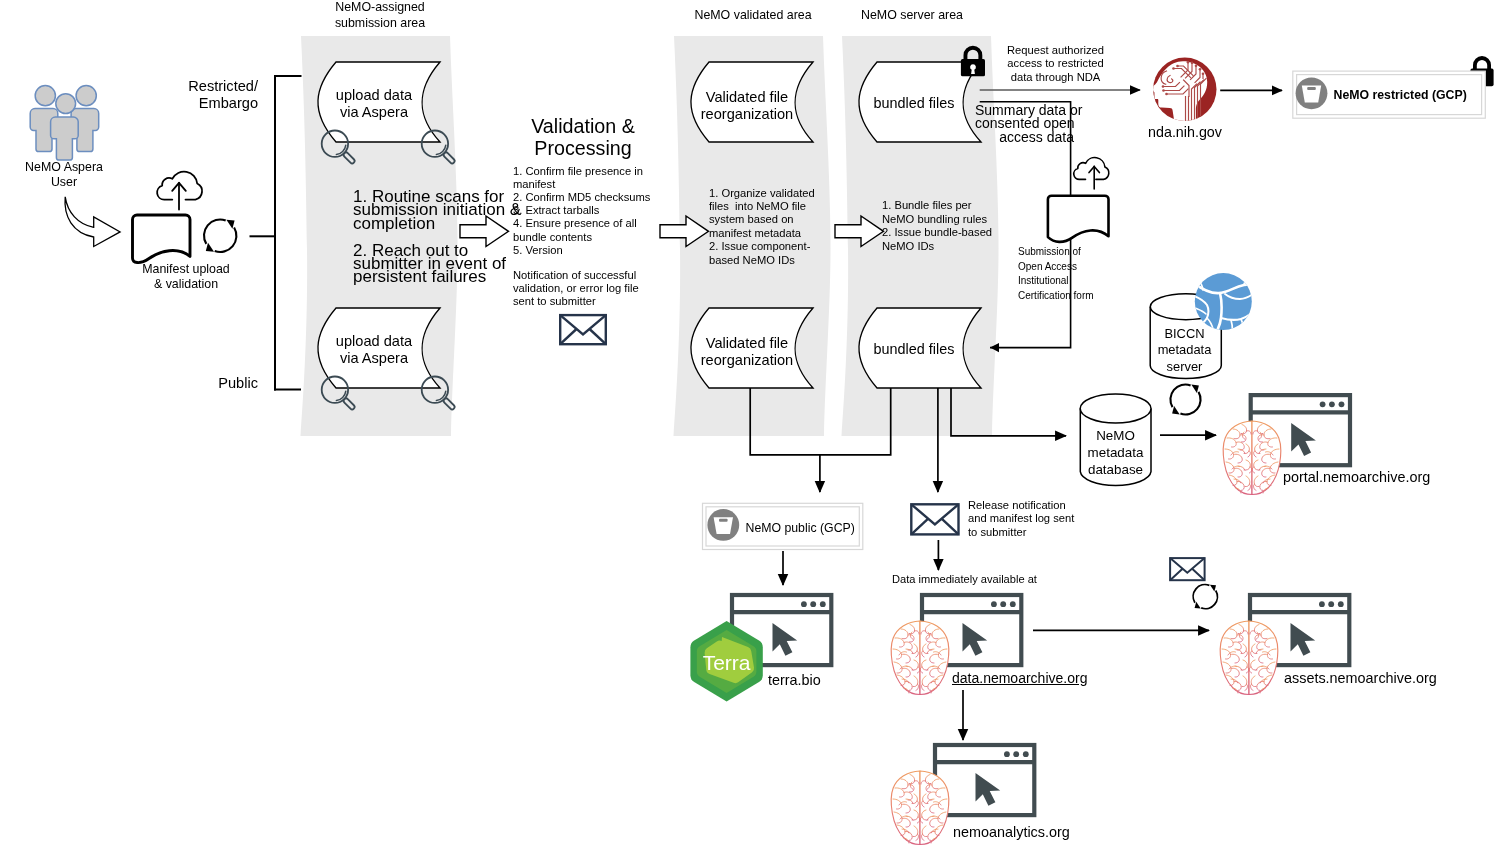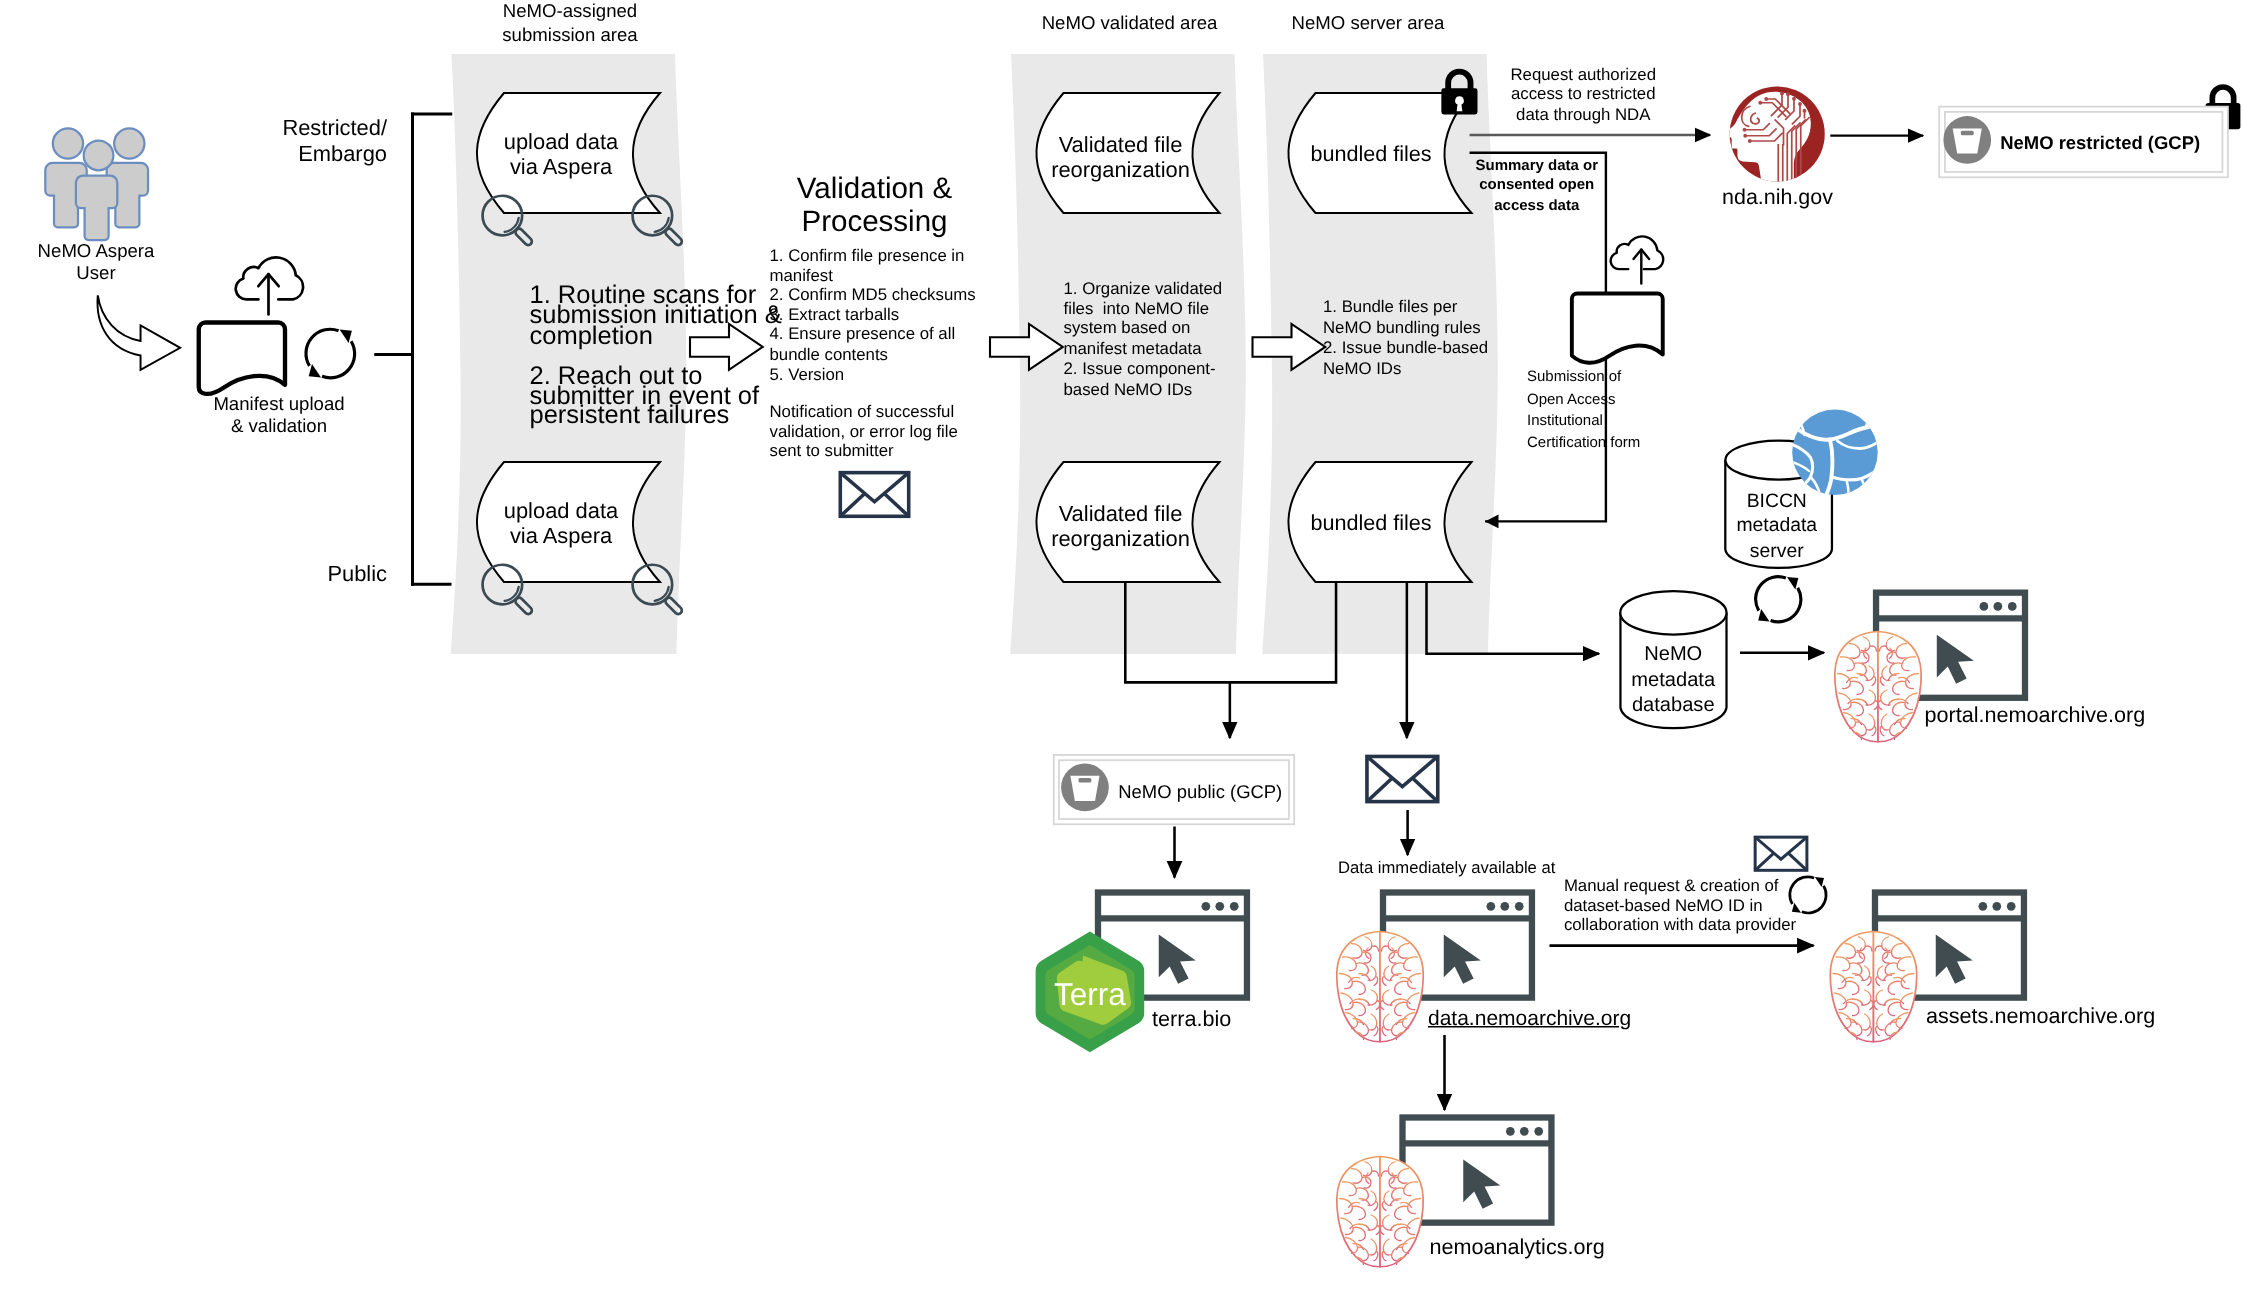--- a/index.html
+++ b/index.html
@@ -374,27 +374,27 @@
 server</div>
   <div class="lbl" style="left:1078px;top:428px;width:75px;text-align:center;font-size:13.4px;line-height:1.26;">NeMO
 metadata
 database</div>
   <div class="lbl" style="left:1283px;top:469px;width:200px;font-size:14.4px;">portal.nemoarchive.org</div>
   <div class="lbl" style="left:768px;top:671.5px;width:120px;font-size:14.4px;">terra.bio</div>
   <div class="lbl" style="left:952px;top:669.5px;width:200px;font-size:14px;text-decoration:underline;">data.nemoarchive.org</div>
   <div class="lbl" style="left:1284px;top:669.5px;width:200px;font-size:14.4px;">assets.nemoarchive.org</div>
   <div class="lbl" style="left:953px;top:823.5px;width:200px;font-size:14.4px;">nemoanalytics.org</div>
   <div class="lbl" style="left:892px;top:572.5px;width:200px;font-size:11.1px;">Data immediately available at</div>
-  <div class="lbl" style="left:1042.6px;top:584.5px;width:170px;font-size:11.2px;line-height:13.3px;">Manual request &amp; creation of
-dataset-based NeMO ID in
-collaboration with data provider</div>
+  <div class="lbl" style="left:968px;top:499px;width:130px;font-size:11.2px;line-height:13.4px;">Release notification
+and manifest log sent
+to submitter</div>
   <div class="lbl" style="left:1003px;top:44px;width:105px;text-align:center;font-size:11.2px;line-height:13.4px;">Request authorized
 access to restricted
 data through NDA</div>
-  <div class="lbl" style="left:975px;top:104px;width:99px;text-align:center;font-size:10px;line-height:13.4px;font-weight:bold;">Summary data or
+  <div class="lbl" style="left:975px;top:104px;width:99px;text-align:right;font-size:14px;line-height:13.4px;">Summary data or
 consented open
 access data</div>
   <div class="lbl" style="left:1124px;top:124px;width:122px;text-align:center;font-size:14.3px;">nda.nih.gov</div>
   <div class="lbl" style="left:1333.5px;top:87.5px;width:160px;font-size:12.3px;font-weight:bold;">NeMO restricted (GCP)</div>
   <div class="lbl" style="left:745.5px;top:520.5px;width:160px;font-size:12.3px;">NeMO public (GCP)</div>
   <div class="lbl" style="left:1018px;top:245px;width:122px;font-size:10px;line-height:14.6px;">Submission of
 Open Access
 Institutional
 Certification form</div>
   <div class="lbl" style="left:353px;top:190px;width:125px;font-size:17px;line-height:13.4px;">1. Routine scans for

